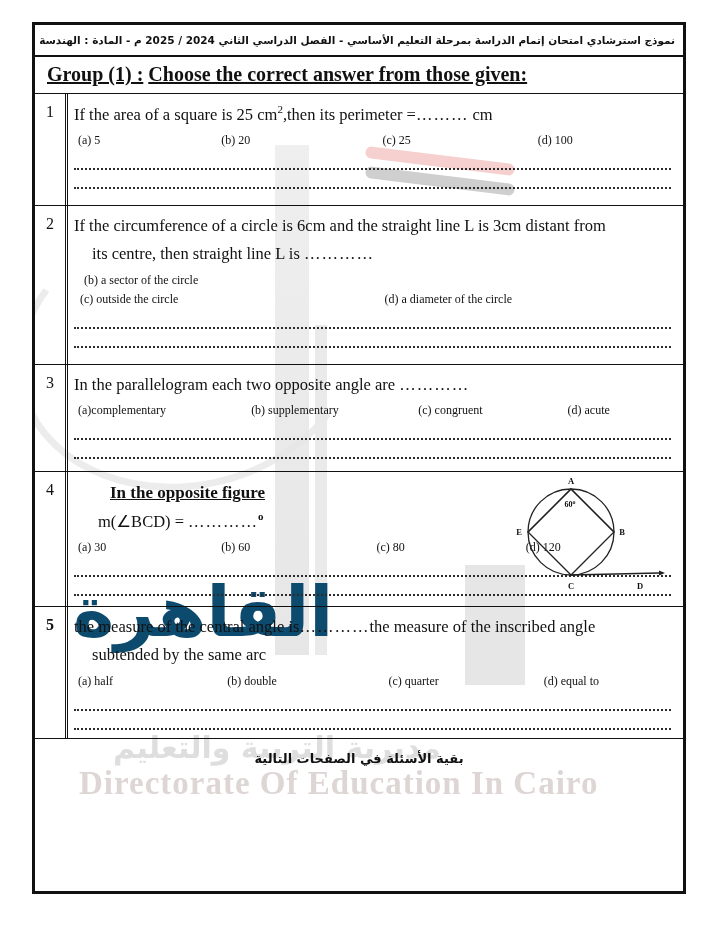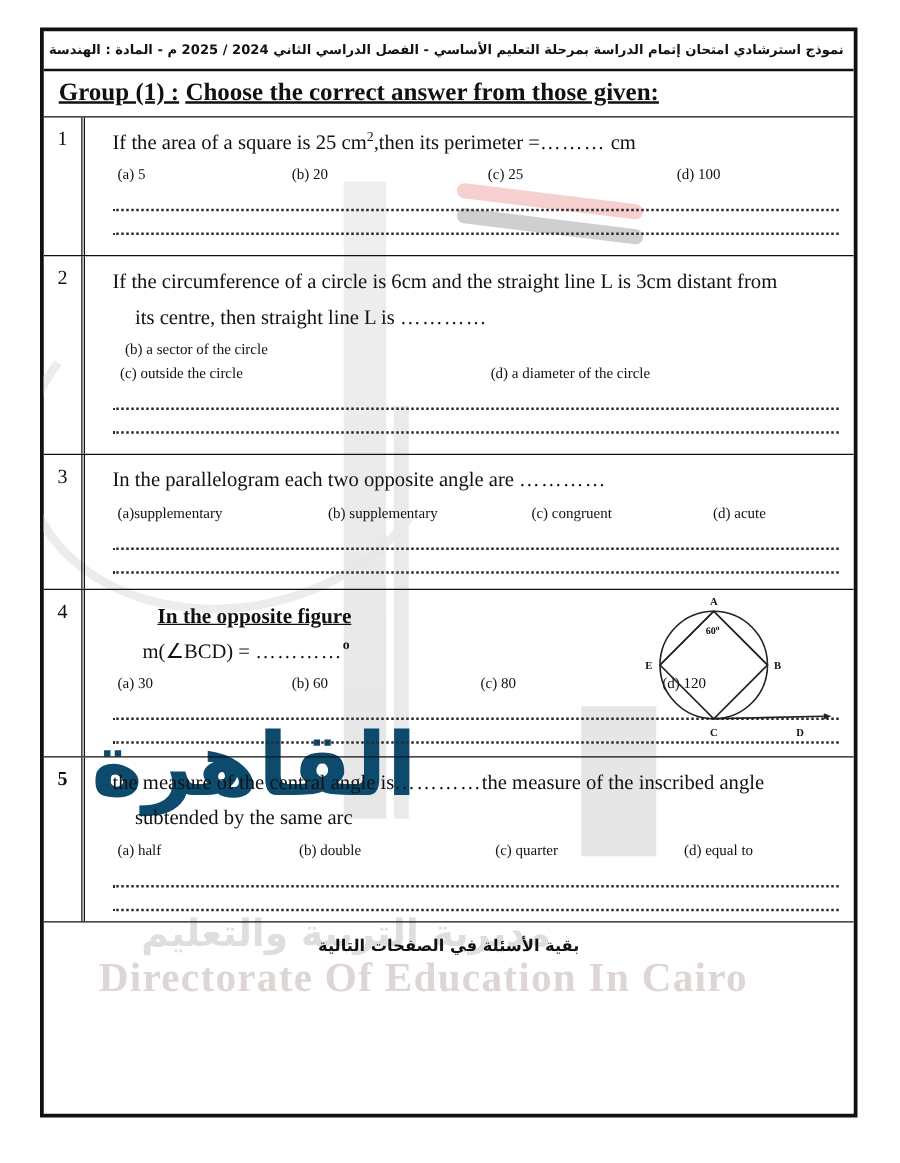--- a/index.html
+++ b/index.html
@@ -175,21 +175,21 @@
     flex: 0 0 30px;
     text-align: center;
     padding-top: 9px;
     font-size: 16px;
     box-sizing: border-box;
   }
   .q-num.bold { font-weight: bold; }
   .q-body {
     flex: 1 1 auto;
     border-left: 3px double #111;
-    padding: 6px 8px 4px 20px;
+    padding: 6px 8px 4px 4px;
     box-sizing: border-box;
     position: relative;
   }
   .q-text {
     font-size: 16.5px;
     line-height: 1.72;
     padding-left: 2px;
   }
   .q-text .dots { letter-spacing: 1px; }
   .q-text.bold-underline {
@@ -323,21 +323,21 @@
     </div>
 
     <div class="q-row">
       <div class="q-num">3</div>
       <div class="q-body">
         <div class="q-text">
           <span>In the parallelogram each two opposite angle are</span>
           <span class="dots">…………</span>
         </div>
         <div class="opts cols4 q3">
-          <span class="opt">(a)supplementary</span>
+          <span class="opt">(a)complementary</span>
           <span class="opt">(b) supplementary</span>
           <span class="opt">(c) congruent</span>
           <span class="opt">(d)  acute</span>
         </div>
         <div class="ans-line first"></div>
         <div class="ans-line"></div>
         <div style="height:8px"></div>
       </div>
     </div>
 

